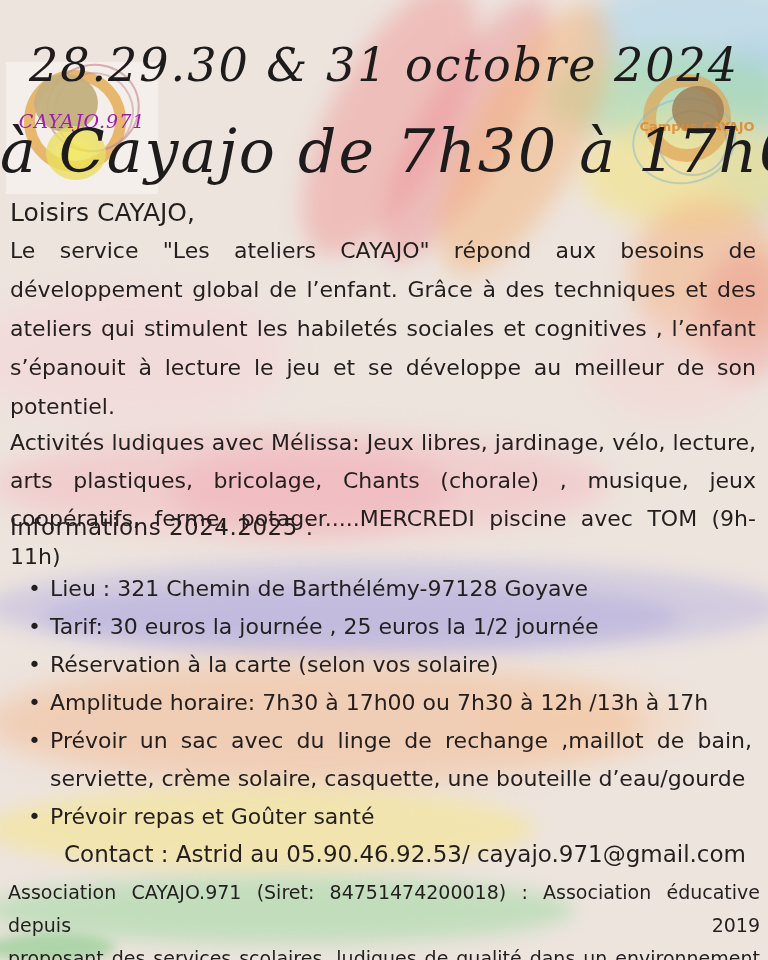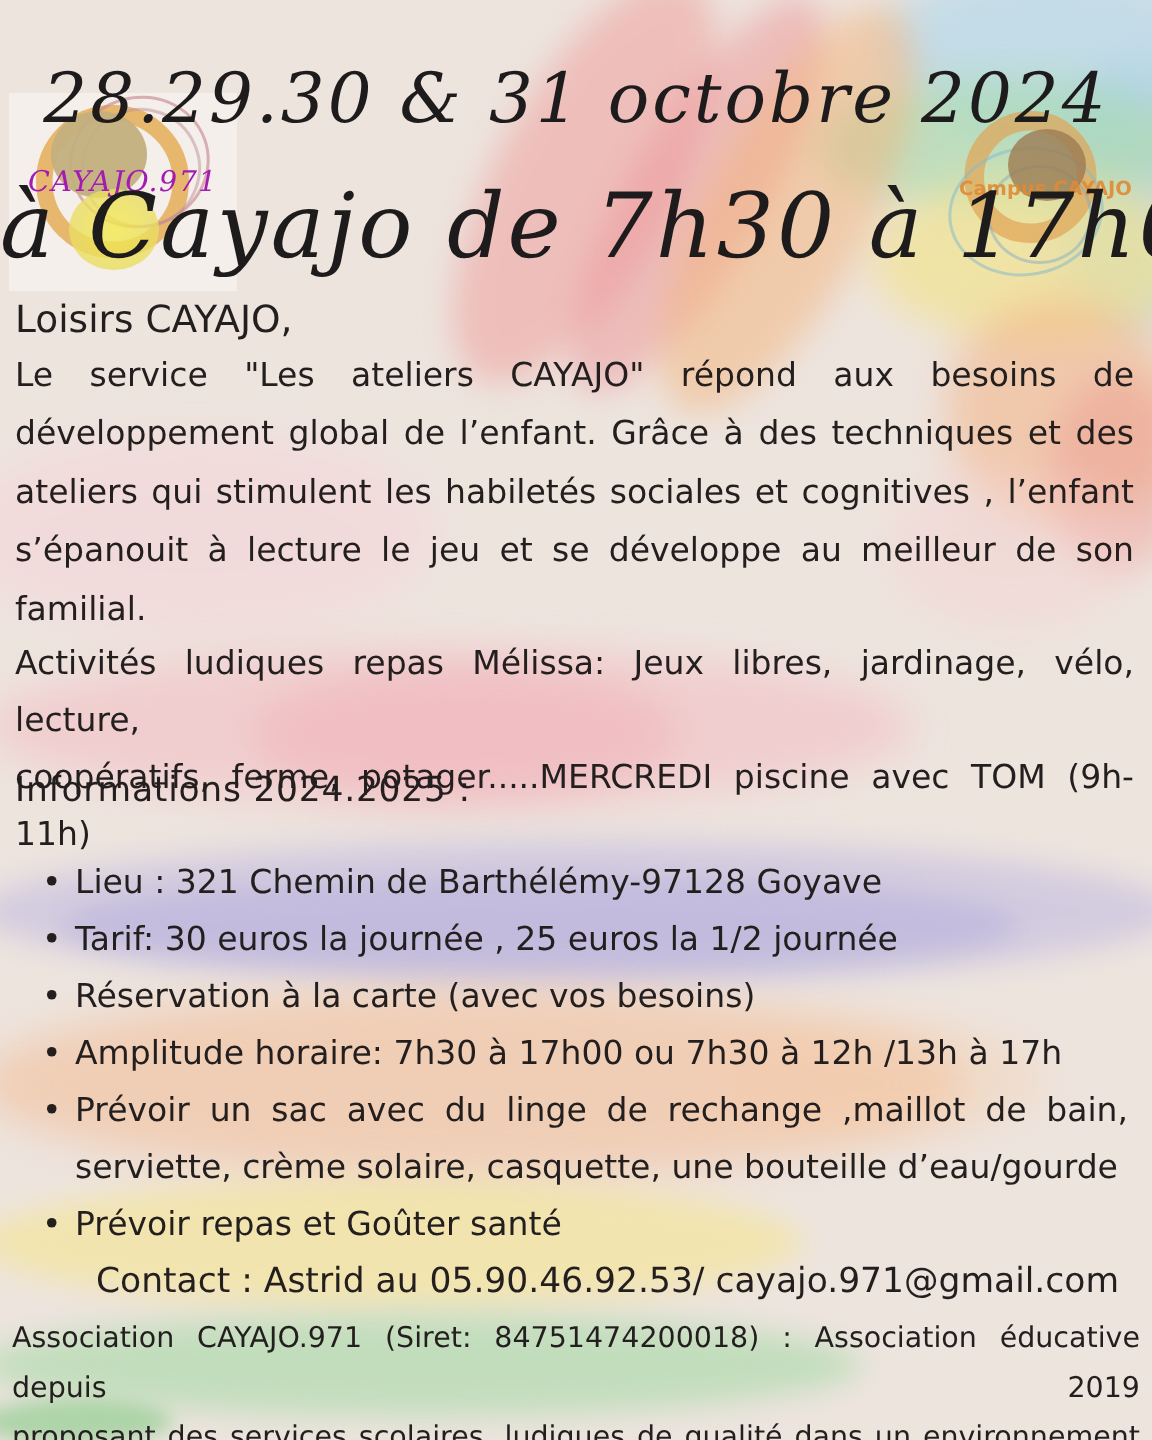--- a/index.html
+++ b/index.html
@@ -116,42 +116,43 @@
   <div class="script date">28.29.30 &amp; 31 octobre 2024</div>
   <div class="script place">à Cayajo de 7h30 à 17h00</div>
 
   <div class="txt salutation">Loisirs CAYAJO,</div>
 
   <div class="txt para para-intro">
     <div class="jline">Le service "Les ateliers CAYAJO"  répond aux besoins de</div>
     <div class="jline">développement global de l’enfant. Grâce à des techniques et des</div>
     <div class="jline">ateliers qui stimulent les habiletés sociales et cognitives , l’enfant</div>
     <div class="jline">s’épanouit à lecture le jeu et se développe au meilleur de son</div>
-    <div class="jline last">familial.</div>
+    <div class="jline last">potentiel.</div>
   </div>
 
   <div class="txt para para-activ">
-    <div class="jline">Activités ludiques repas Mélissa: Jeux libres, jardinage, vélo, lecture,</div>
+    <div class="jline">Activités ludiques avec Mélissa: Jeux libres, jardinage, vélo, lecture,</div>
+    <div class="jline">arts plastiques, bricolage, Chants (chorale) , musique, jeux</div>
     <div class="jline last">coopératifs, ferme, potager.....MERCREDI piscine avec TOM (9h-11h)</div>
   </div>
 
   <div class="txt info-heading">Informations 2024.2025 :</div>
 
   <ul class="txt info-list">
     <li>
       <span class="bullet">•</span>
       <span class="li-text">Lieu : 321 Chemin de Barthélémy-97128 Goyave</span>
     </li>
     <li>
       <span class="bullet">•</span>
       <span class="li-text">Tarif: 30 euros la journée , 25 euros la 1/2 journée</span>
     </li>
     <li>
       <span class="bullet">•</span>
-      <span class="li-text">Réservation à la carte (avec vos besoins)</span>
+      <span class="li-text">Réservation à la carte (selon vos solaire)</span>
     </li>
     <li>
       <span class="bullet">•</span>
       <span class="li-text">Amplitude horaire: 7h30 à 17h00 ou 7h30 à 12h /13h à 17h</span>
     </li>
     <li>
       <span class="bullet">•</span>
       <span class="li-text">Prévoir un sac avec du linge de rechange ,maillot de bain, serviette, crème solaire, casquette, une bouteille d’eau/gourde</span>
     </li>
     <li>

